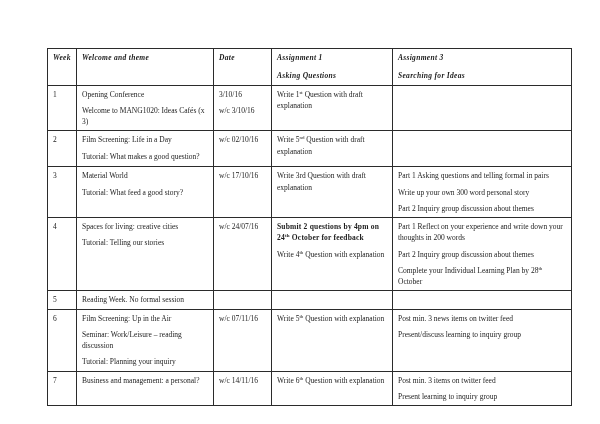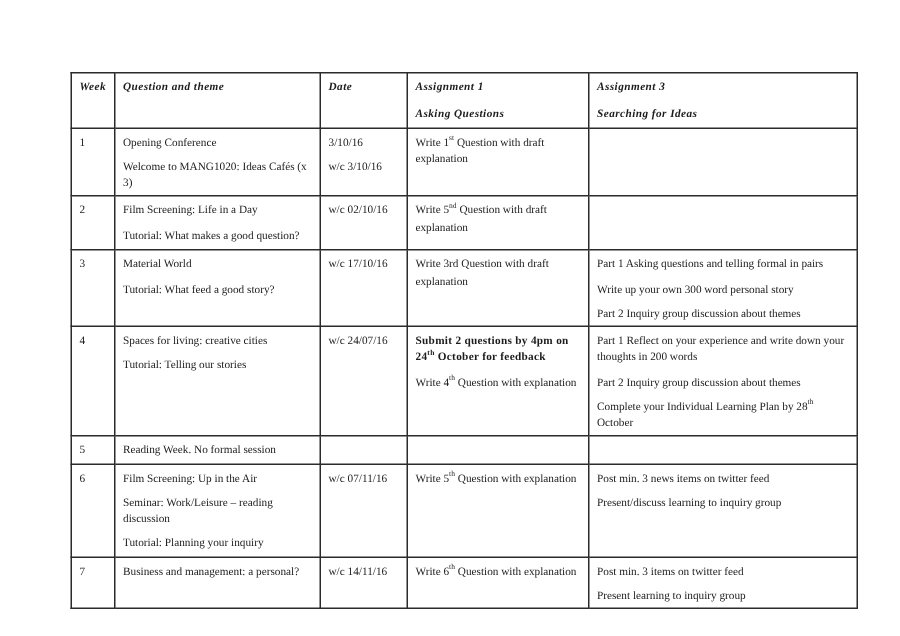--- a/index.html
+++ b/index.html
@@ -68,21 +68,21 @@
         <col class="c-date">
         <col class="c-a1">
         <col class="c-a2">
     </colgroup>
     <thead>
         <tr>
           <th>
             <p>Week</p>
           </th>
           <th>
-            <p>Question and theme</p>
+            <p>Welcome and theme</p>
           </th>
           <th>
             <p>Date</p>
           </th>
           <th>
             <p>Assignment 1</p>
             <p>Asking Questions</p>
           </th>
           <th>
             <p>Assignment 3</p>

